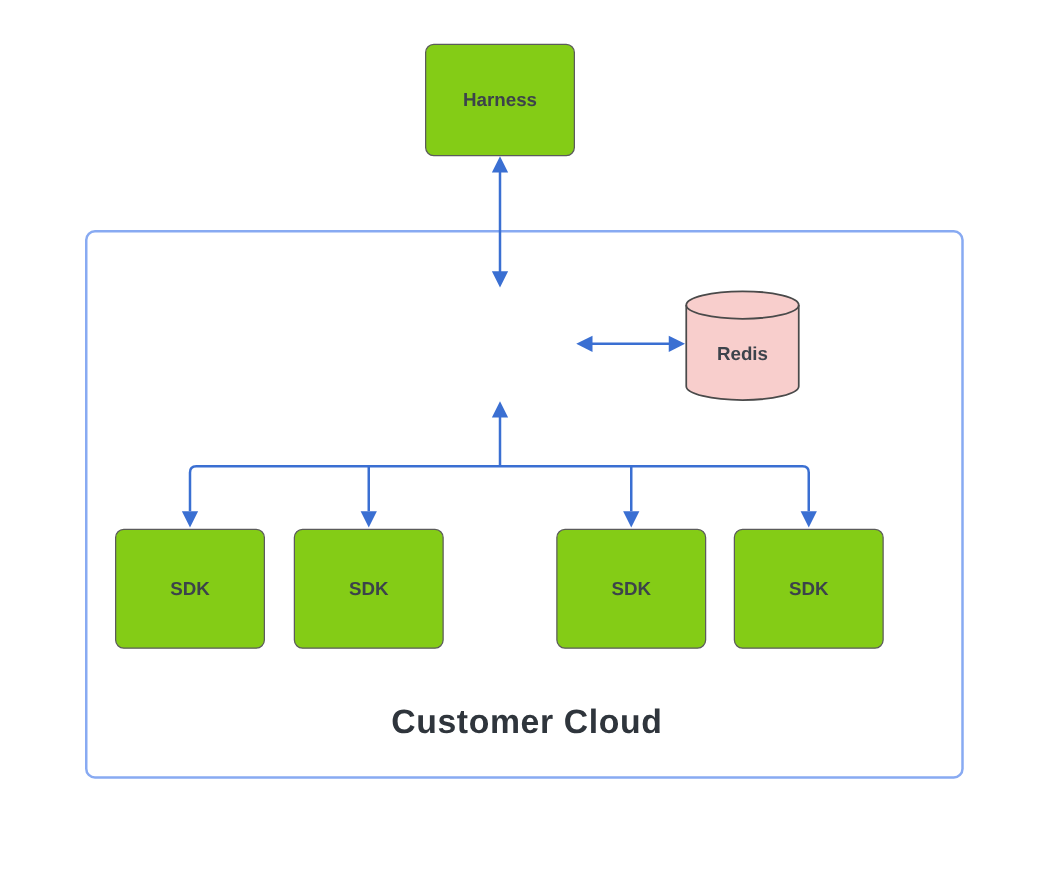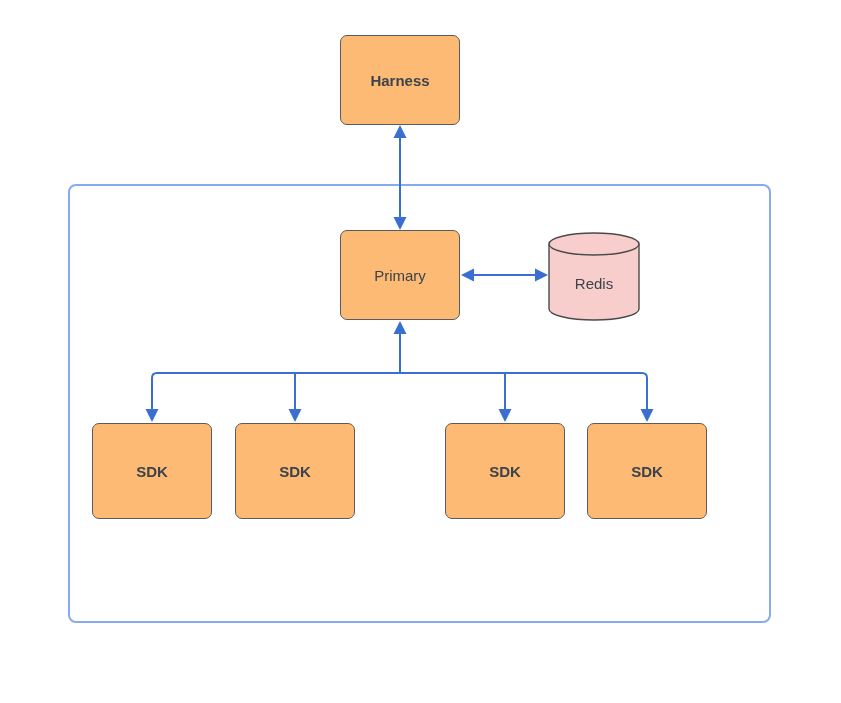--- a/index.html
+++ b/index.html
@@ -44,21 +44,21 @@
     font-weight: bold;
     color: #2f353c;
     letter-spacing: 0.5px;
     z-index: 3;
   }
   .node {
     position: absolute;
     display: flex;
     align-items: center;
     justify-content: center;
-    background: #fdba74;
+    background: #84cc16;
     border: 1.5px solid #5b5b5b;
     border-radius: 7px;
     box-sizing: border-box;
     color: #3c434b;
     font-size: 15px;
     z-index: 3;
   }
   .node.bold { font-weight: bold; }
   .node-harness { left: 340px; top: 35px;  width: 120px; height: 90px; }
   .node-primary { left: 340px; top: 230px; width: 120px; height: 90px; }
@@ -84,28 +84,30 @@
     position: absolute;
     left: 0;
     top: 14px;
     width: 92px;
     height: 77px;
     display: flex;
     align-items: center;
     justify-content: center;
     font-size: 15px;
     color: #3c434b;
+    font-weight: bold;
   }
 </style>
 </head>
 <body>
 
 <div class="canvas">
 
   <div class="container-box"></div>
+  <div class="container-label">Customer Cloud</div>
 
   <svg class="arrows" width="841" height="703" viewBox="0 0 841 703">
     <g stroke="#3a6fd2" stroke-width="2" fill="none">
       <line x1="400" y1="137" x2="400" y2="218"></line>
       <polygon points="400,125 393.5,138 406.5,138" fill="#3a6fd2" stroke="none"></polygon>
       <polygon points="400,230 393.5,217 406.5,217" fill="#3a6fd2" stroke="none"></polygon>
     </g>
     <g stroke="#3a6fd2" stroke-width="2" fill="none">
       <line x1="473" y1="275" x2="536" y2="275"></line>
       <polygon points="461,275 474,268.5 474,281.5" fill="#3a6fd2" stroke="none"></polygon>
@@ -127,23 +129,20 @@
 
       <line x1="505" y1="373" x2="505" y2="409"></line>
       <polygon points="505,422 498.5,409 511.5,409" fill="#3a6fd2" stroke="none"></polygon>
     </g>
   </svg>
 
   <div class="node node-harness bold">
     <span>Harness</span>
   </div>
 
-  <div class="node node-primary">
-    <span>Primary</span>
-  </div>
 
   <div class="cylinder">
     <svg width="92" height="91" viewBox="0 0 92 91">
       <path d="M1,13 a45,11 0 0 1 90,0 l0,65 a45,11 0 0 1 -90,0 z" fill="#f8cecc" stroke="#4a4a4a" stroke-width="1.4"></path>
       <path d="M1,13 a45,11 0 0 0 90,0" fill="none" stroke="#4a4a4a" stroke-width="1.4"></path>
     </svg>
     <span class="cylinder-label">Redis</span>
   </div>
 
   <div class="node node-sdk node-sdk-1 bold">

